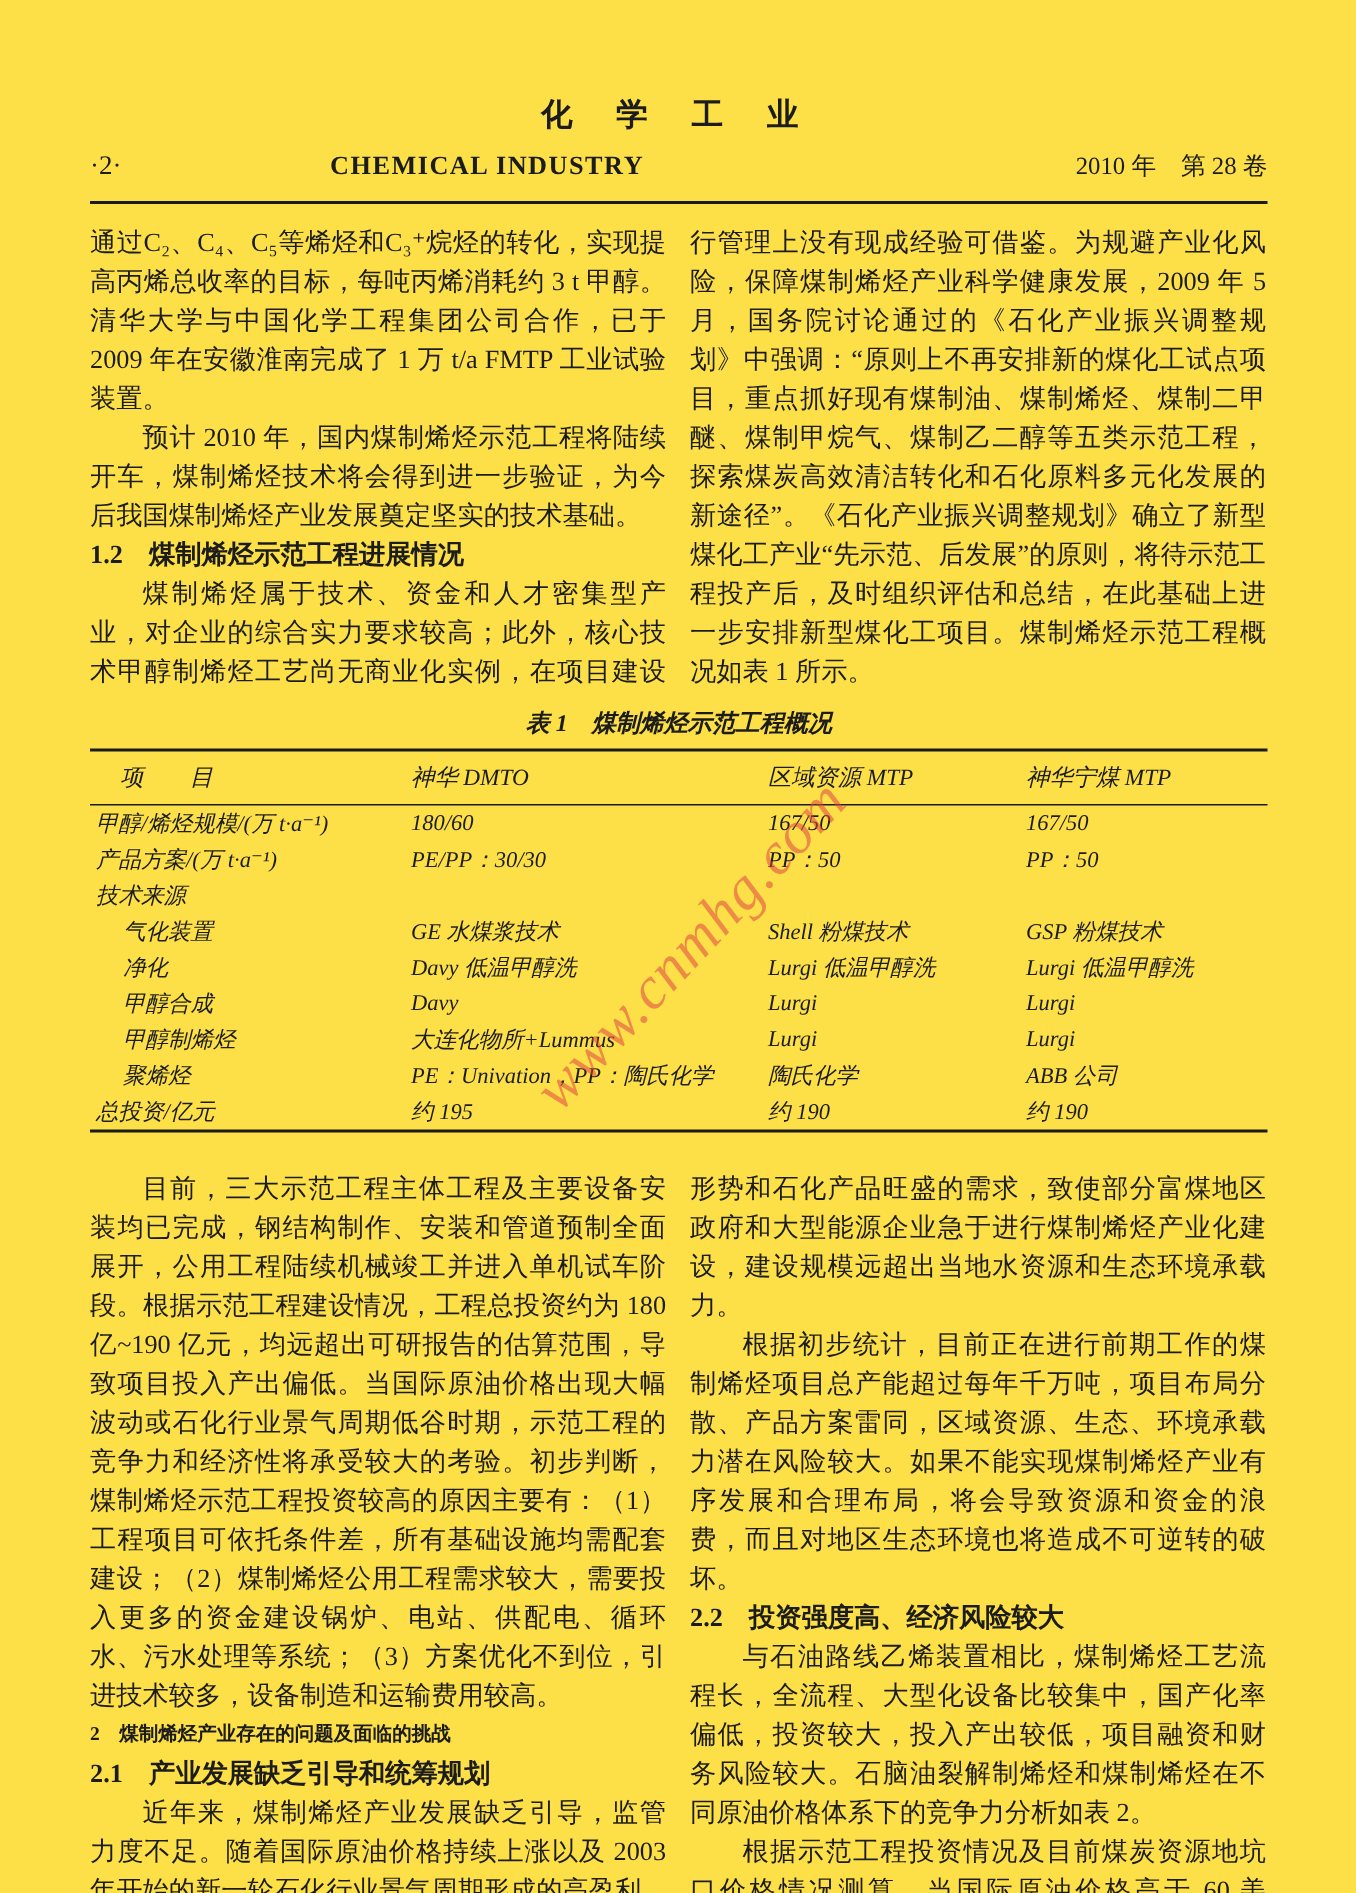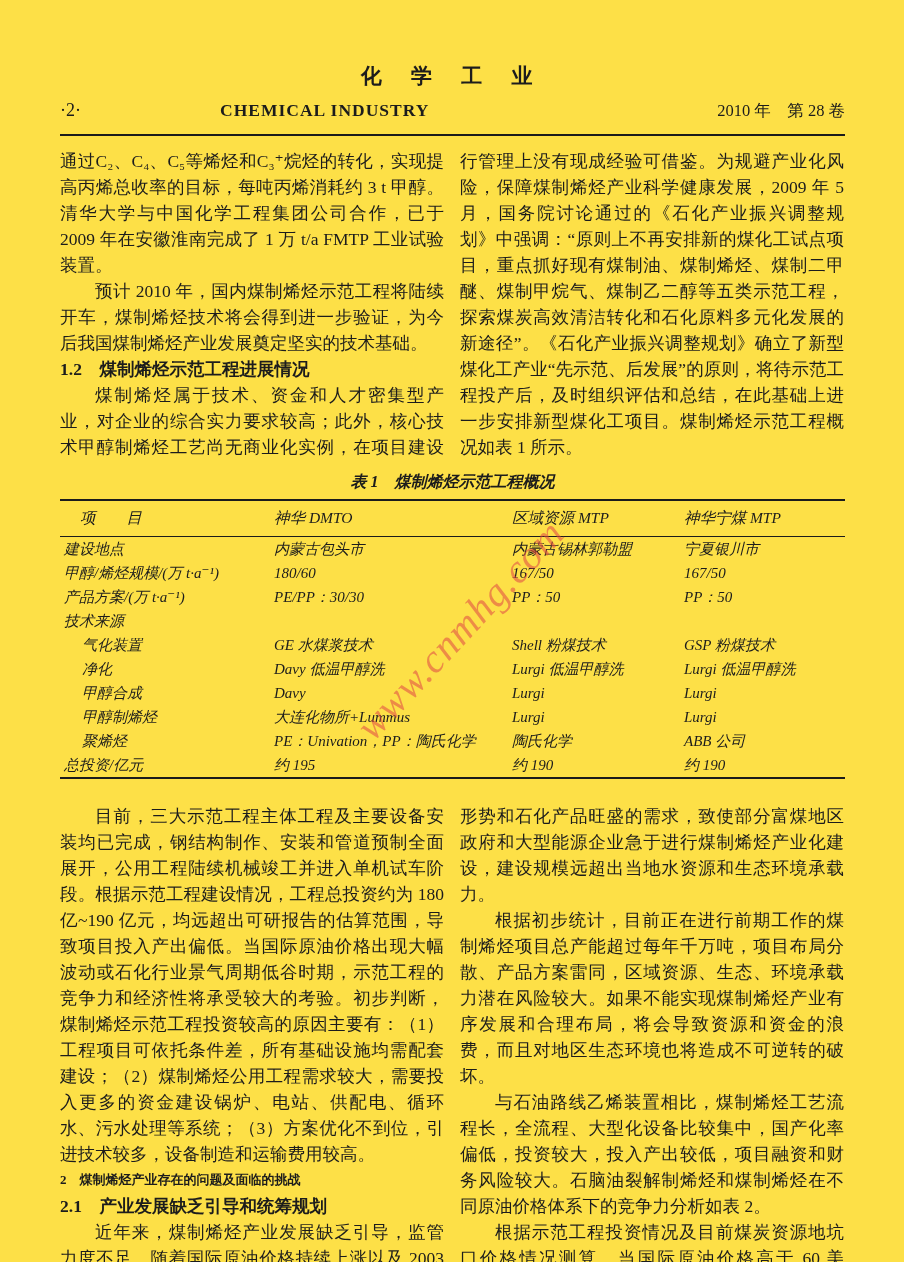--- a/index.html
+++ b/index.html
@@ -83,26 +83,20 @@
         <thead>
           <tr>
             <th class="c1">项　　目</th>
             <th>神华 DMTO</th>
             <th>区域资源 MTP</th>
             <th>神华宁煤 MTP</th>
           </tr>
         </thead>
         <tbody>
           <tr>
-            <td class="c1">建设地点</td>
-            <td>内蒙古包头市</td>
-            <td>内蒙古锡林郭勒盟</td>
-            <td>宁夏银川市</td>
-          </tr>
-          <tr>
             <td class="c1">甲醇/烯烃规模/(万 t·a⁻¹)</td>
             <td>180/60</td>
             <td>167/50</td>
             <td>167/50</td>
           </tr>
           <tr>
             <td class="c1">产品方案/(万 t·a⁻¹)</td>
             <td>PE/PP：30/30</td>
             <td>PP：50</td>
             <td>PP：50</td>
@@ -156,20 +150,21 @@
     <div class="cols cols-bottom">
       <div class="col">
         <p class="ind">目前，三大示范工程主体工程及主要设备安装均已完成，钢结构制作、安装和管道预制全面展开，公用工程陆续机械竣工并进入单机试车阶段。根据示范工程建设情况，工程总投资约为 180 亿~190 亿元，均远超出可研报告的估算范围，导致项目投入产出偏低。当国际原油价格出现大幅波动或石化行业景气周期低谷时期，示范工程的竞争力和经济性将承受较大的考验。初步判断，煤制烯烃示范工程投资较高的原因主要有：（1）工程项目可依托条件差，所有基础设施均需配套建设；（2）煤制烯烃公用工程需求较大，需要投入更多的资金建设锅炉、电站、供配电、循环水、污水处理等系统；（3）方案优化不到位，引进技术较多，设备制造和运输费用较高。</p>
         <p class="h-main">2　煤制烯烃产业存在的问题及面临的挑战</p>
         <p class="h-sub">2.1　产业发展缺乏引导和统筹规划</p>
         <p class="ind">近年来，煤制烯烃产业发展缺乏引导，监管力度不足。随着国际原油价格持续上涨以及 2003 年开始的新一轮石化行业景气周期形成的高盈利</p>
       </div>
       <div class="col">
         <p>形势和石化产品旺盛的需求，致使部分富煤地区政府和大型能源企业急于进行煤制烯烃产业化建设，建设规模远超出当地水资源和生态环境承载力。</p>
         <p class="ind">根据初步统计，目前正在进行前期工作的煤制烯烃项目总产能超过每年千万吨，项目布局分散、产品方案雷同，区域资源、生态、环境承载力潜在风险较大。如果不能实现煤制烯烃产业有序发展和合理布局，将会导致资源和资金的浪费，而且对地区生态环境也将造成不可逆转的破坏。</p>
+        <p class="h-sub">2.2　投资强度高、经济风险较大</p>
         <p class="ind">与石油路线乙烯装置相比，煤制烯烃工艺流程长，全流程、大型化设备比较集中，国产化率偏低，投资较大，投入产出较低，项目融资和财务风险较大。石脑油裂解制烯烃和煤制烯烃在不同原油价格体系下的竞争力分析如表 2。</p>
         <p class="ind">根据示范工程投资情况及目前煤炭资源地坑口价格情况测算，当国际原油价格高于 60 美元/bbl时，煤制烯烃项目才具备一定的成本竞争力。而在低油价体系下，即使煤炭不计成本，煤制烯</p>
       </div>
     </div>
 
   </div>
 
   <div class="watermark">www.cnmhg.com</div>
 </div>
 

